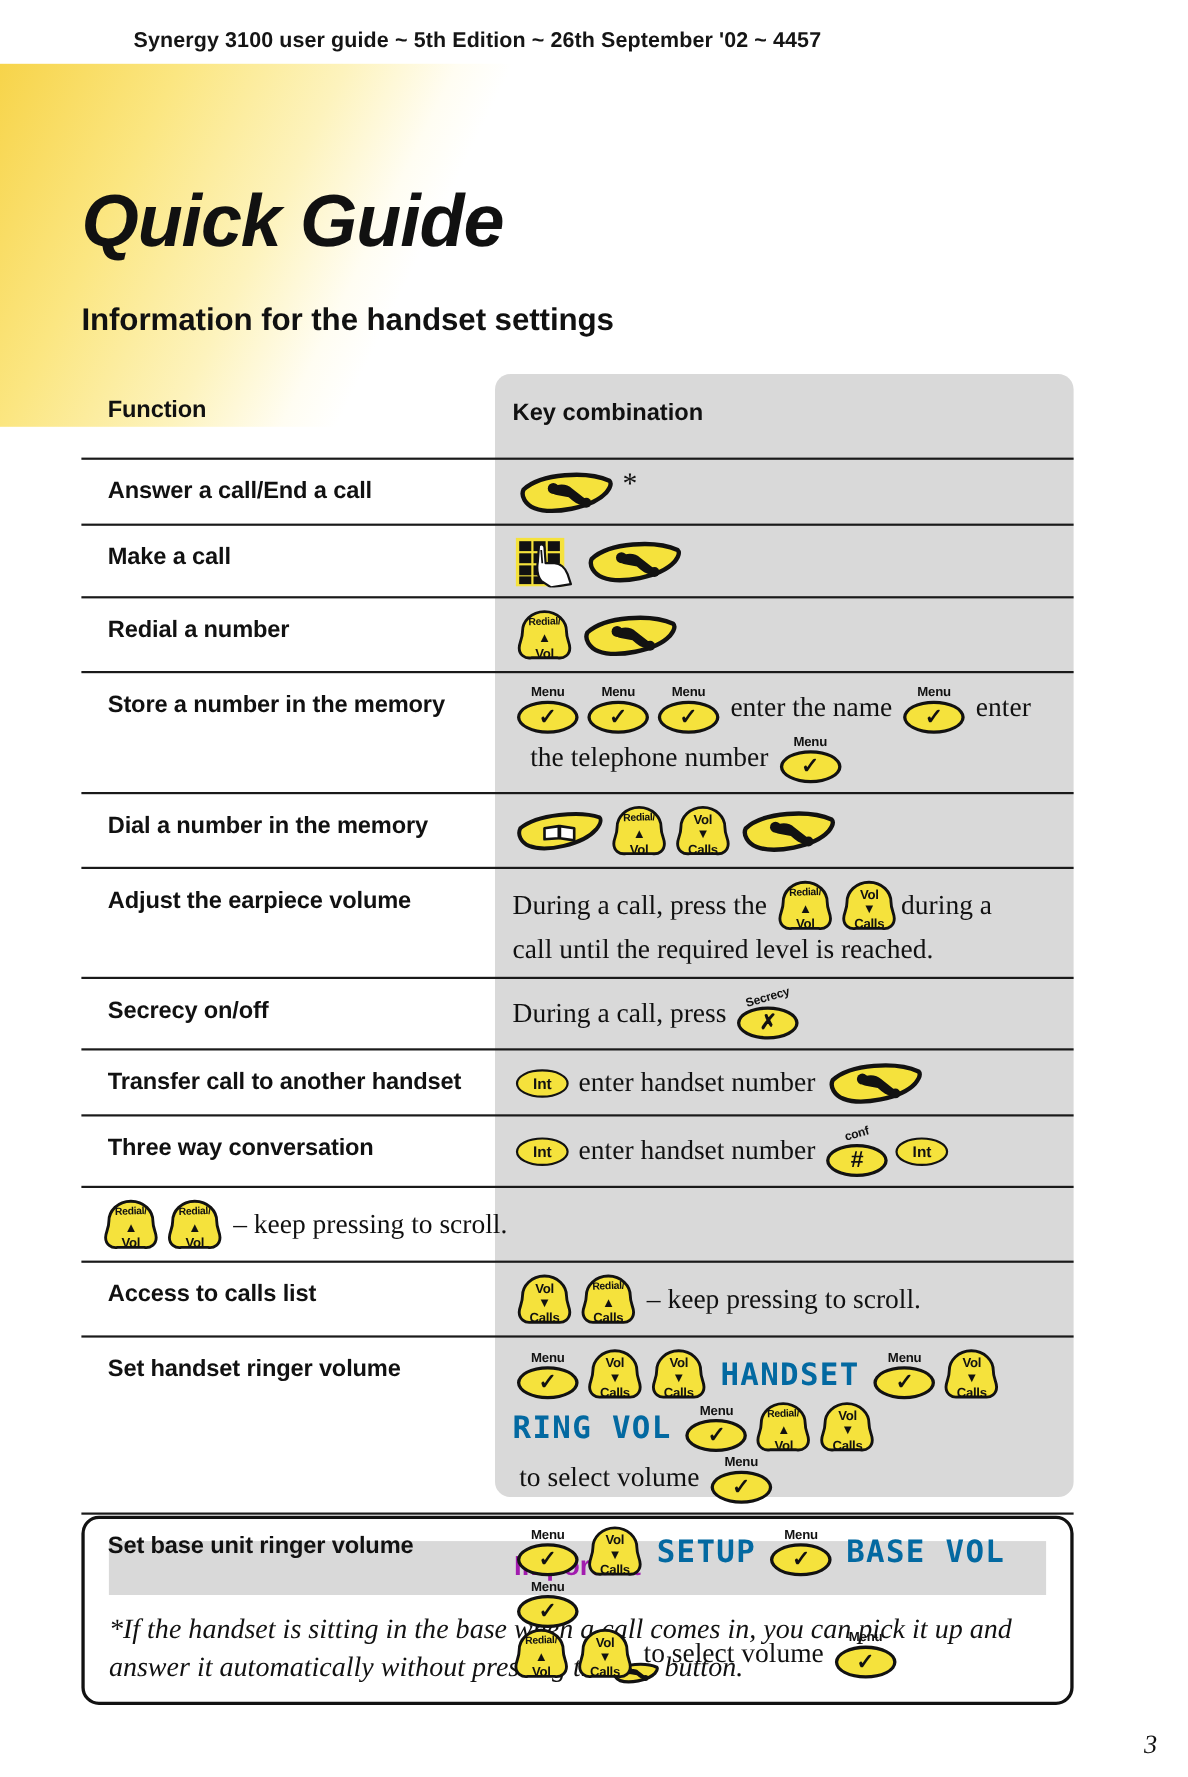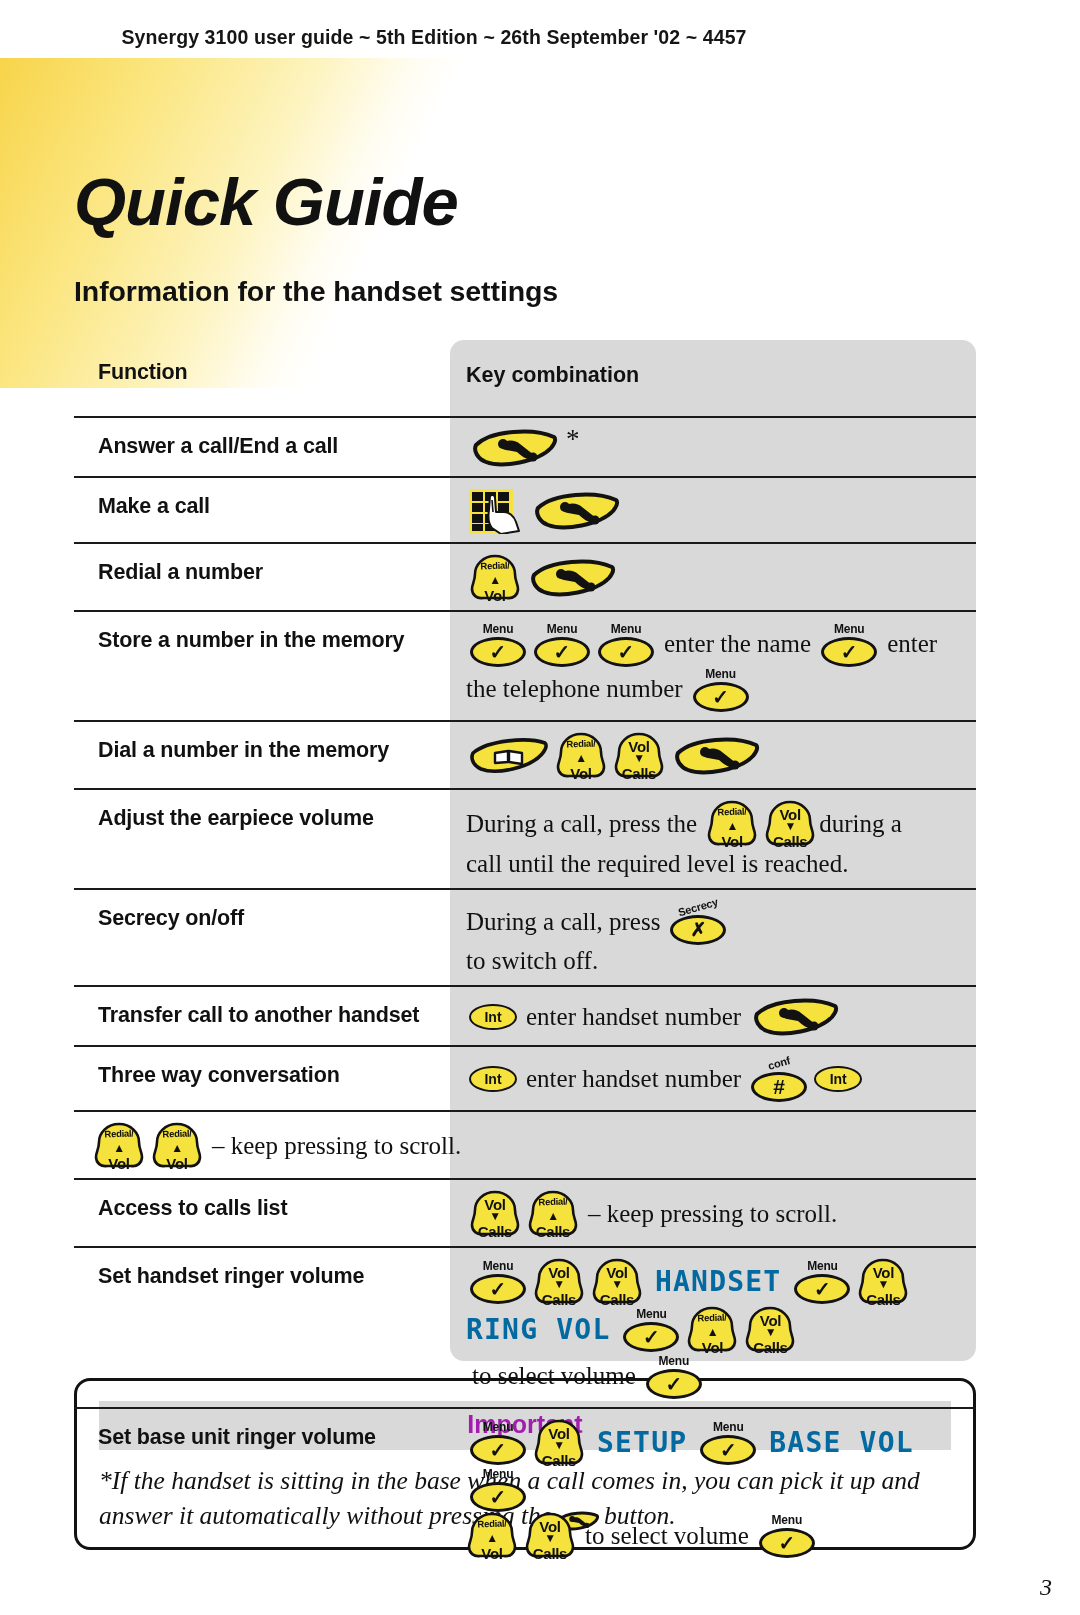--- a/index.html
+++ b/index.html
@@ -194,21 +194,21 @@
     margin: 0 3px;
   }
   .bell-key svg { position: absolute; left: 0; top: 0; }
   .bell-key .lbl {
     position: absolute;
     left: 0;
     width: 52px;
     text-align: center;
     font-family: "Liberation Sans", sans-serif;
     font-weight: 700;
-    font-size: 15px;
+    font-size: 12px;
     color: #111;
     letter-spacing: -0.3px;
     line-height: 1;
   }
   .bell-key .lbl.top  { top: 7px; }
   .bell-key .lbl.mid  { top: 20px; font-size: 12px; }
   .bell-key .lbl.bot  { top: 34px; }
   .bell-key .lbl.top.redial { font-size: 9.5px; transform: rotate(-2deg); }
 
   
@@ -403,21 +403,21 @@
           <span class="txt">enter the name</span>
           <span class="key oval-key with-cap">
             <span class="cap">Menu</span>
             <span class="body">
                 <span class="glyph check">✓</span>
               </span>
           </span>
           <span class="txt">enter</span>
         </div>
         <div class="kline">
-          <span class="txt" style="margin-left:0">the telephone number</span>
+          <span class="txt" style="margin-left:16px">the telephone number</span>
           <span class="key oval-key with-cap">
             <span class="cap">Menu</span>
             <span class="body">
                 <span class="glyph check">✓</span>
               </span>
           </span>
         </div>
       </div>
     </div>
 
@@ -493,23 +493,20 @@
       <div class="fn-cell">Secrecy on/off</div>
       <div class="kc-cell">
         <div class="kline">
           <span class="txt" style="margin-left:0">During a call, press</span>
           <span class="key oval-key with-cap">
             <span class="cap rot">Secrecy</span>
             <span class="body">
                 <span class="glyph cross">✗</span>
               </span>
           </span>
-        </div>
-        <div class="kline" style="min-height:30px">
-          <span class="txt" style="margin-left:0">to switch off.</span>
         </div>
       </div>
     </div>
 
     <div class="trow">
       <div class="fn-cell">Transfer call to another handset</div>
       <div class="kc-cell">
         <div class="kline">
           <span class="key oval-key small">
             <span class="body">

